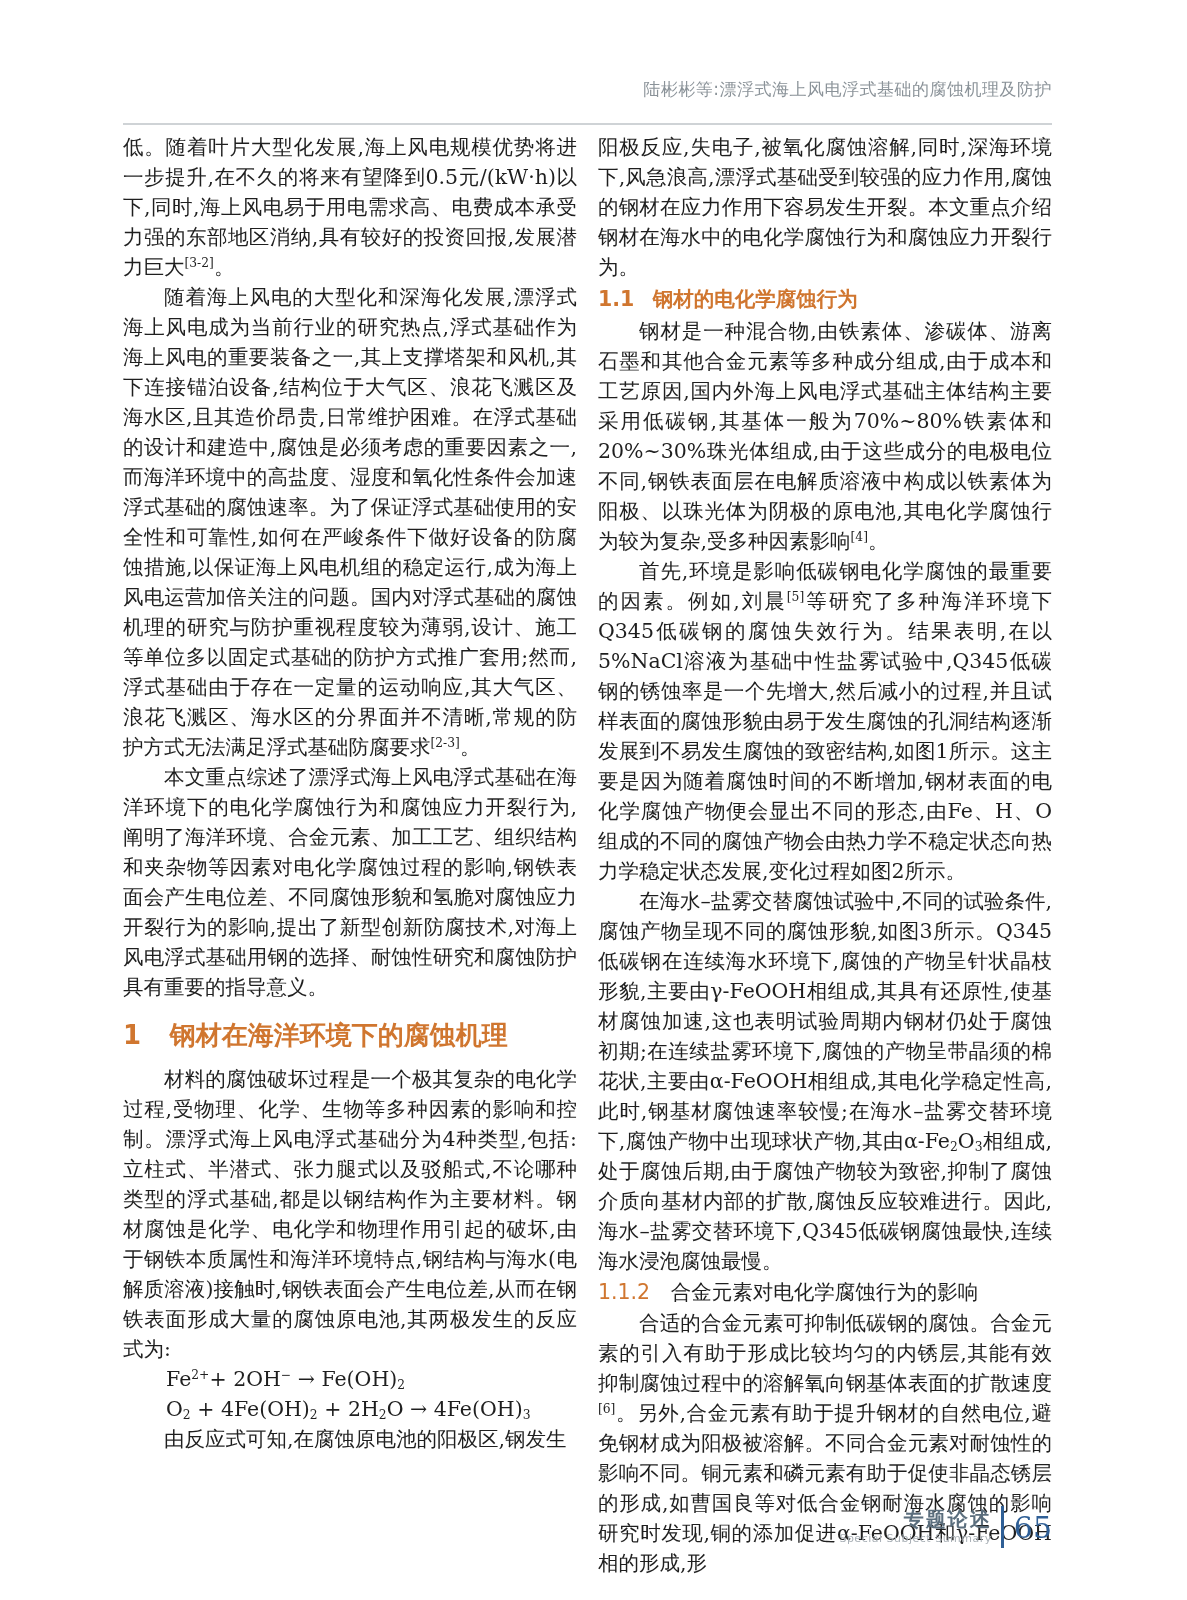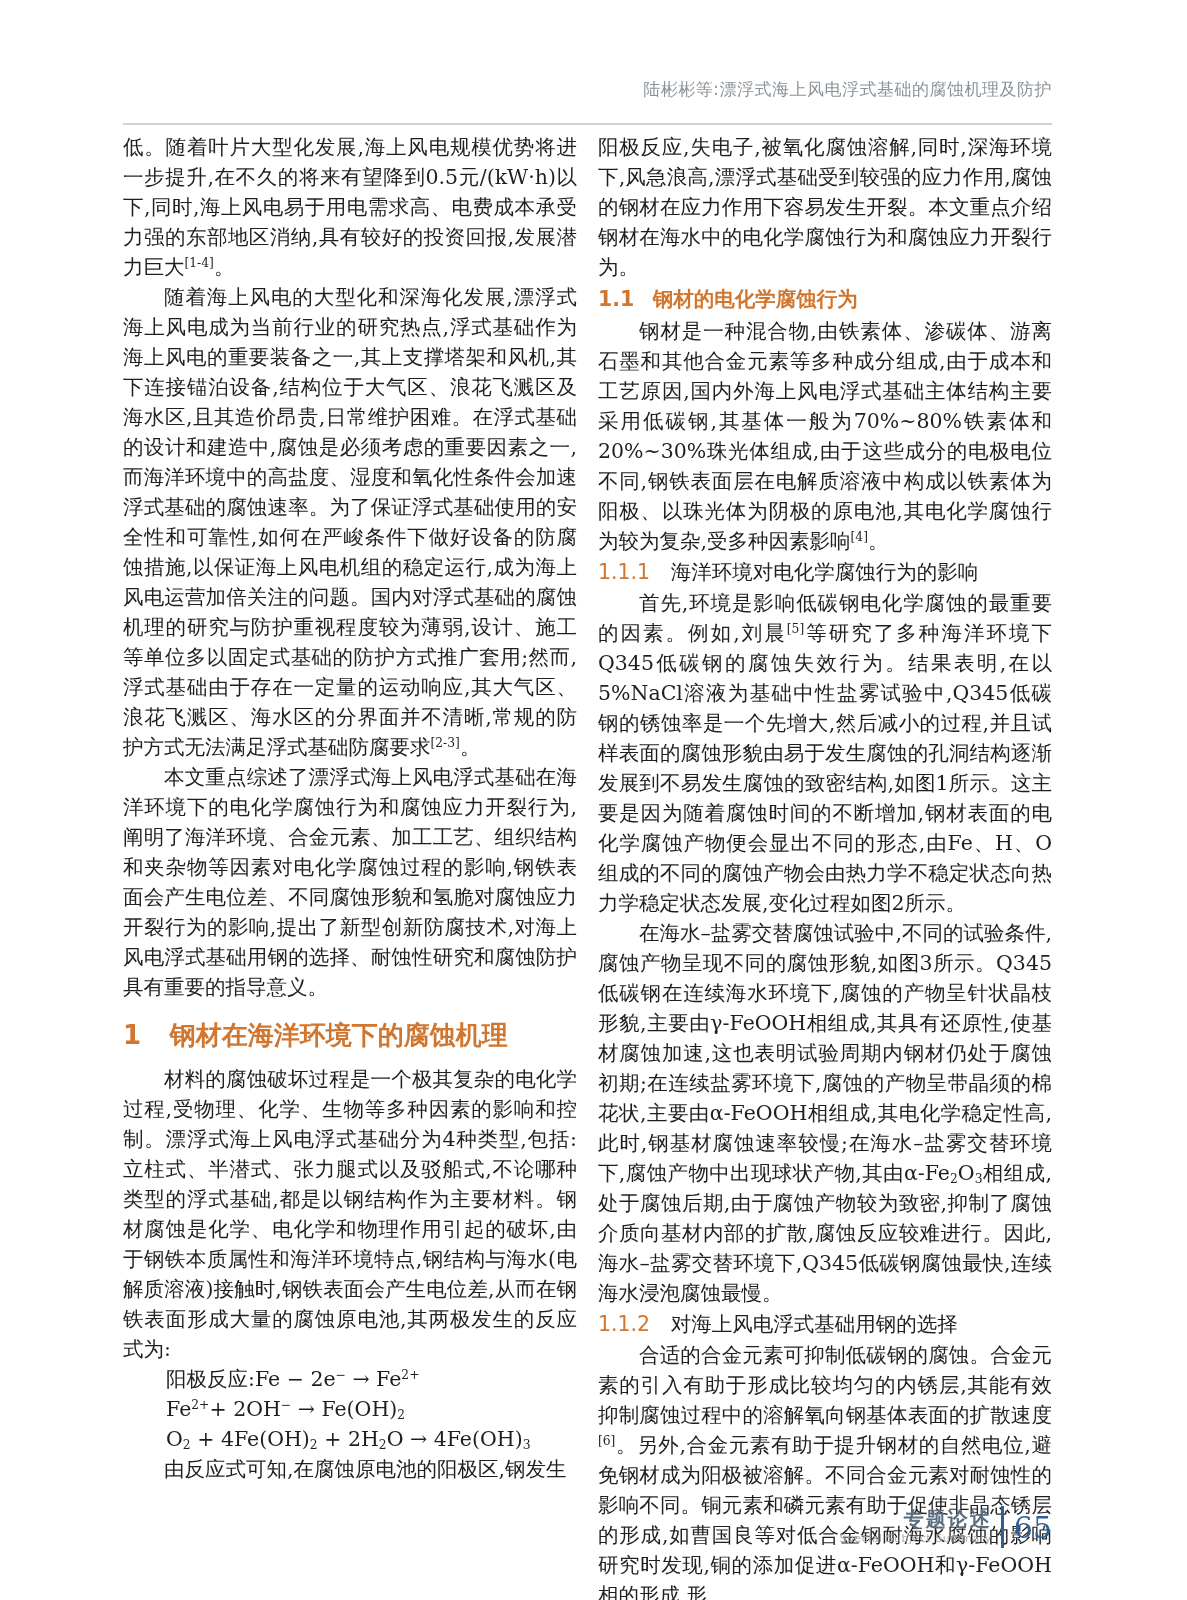--- a/index.html
+++ b/index.html
@@ -106,46 +106,42 @@
 </head>
 <body>
 
 <header class="running-head">
   <span>陆彬彬等:漂浮式海上风电浮式基础的腐蚀机理及防护</span>
 </header>
 
 <main class="columns">
 
   <div class="col">
-    <p class="para">低。随着叶片大型化发展,海上风电规模优势将进一步提升,在不久的将来有望降到0.5元/(kW·h)以下,同时,海上风电易于用电需求高、电费成本承受力强的东部地区消纳,具有较好的投资回报,发展潜力巨大<sup>[1-4]</sup>。</p>
+    <p class="para">低。随着叶片大型化发展,海上风电规模优势将进一步提升,在不久的将来有望降到0.5元/(kW·h)以下,同时,海上风电易于用电需求高、电费成本承受力强的东部地区消纳,具有较好的投资回报,发展潜力巨大<sup>[3-2]</sup>。</p>
     <p class="para indent">随着海上风电的大型化和深海化发展,漂浮式海上风电成为当前行业的研究热点,浮式基础作为海上风电的重要装备之一,其上支撑塔架和风机,其下连接锚泊设备,结构位于大气区、浪花飞溅区及海水区,且其造价昂贵,日常维护困难。在浮式基础的设计和建造中,腐蚀是必须考虑的重要因素之一,而海洋环境中的高盐度、湿度和氧化性条件会加速浮式基础的腐蚀速率。为了保证浮式基础使用的安全性和可靠性,如何在严峻条件下做好设备的防腐蚀措施,以保证海上风电机组的稳定运行,成为海上风电运营加倍关注的问题。国内对浮式基础的腐蚀机理的研究与防护重视程度较为薄弱,设计、施工等单位多以固定式基础的防护方式推广套用;然而,浮式基础由于存在一定量的运动响应,其大气区、浪花飞溅区、海水区的分界面并不清晰,常规的防护方式无法满足浮式基础防腐要求<sup>[2-3]</sup>。</p>
     <p class="para indent">本文重点综述了漂浮式海上风电浮式基础在海洋环境下的电化学腐蚀行为和腐蚀应力开裂行为,阐明了海洋环境、合金元素、加工工艺、组织结构和夹杂物等因素对电化学腐蚀过程的影响,钢铁表面会产生电位差、不同腐蚀形貌和氢脆对腐蚀应力开裂行为的影响,提出了新型创新防腐技术,对海上风电浮式基础用钢的选择、耐蚀性研究和腐蚀防护具有重要的指导意义。</p>
     <div class="sec1">
       <span class="num">1</span><span class="ttl">钢材在海洋环境下的腐蚀机理</span>
     </div>
     <p class="para indent">材料的腐蚀破坏过程是一个极其复杂的电化学过程,受物理、化学、生物等多种因素的影响和控制。漂浮式海上风电浮式基础分为4种类型,包括:立柱式、半潜式、张力腿式以及驳船式,不论哪种类型的浮式基础,都是以钢结构作为主要材料。钢材腐蚀是化学、电化学和物理作用引起的破坏,由于钢铁本质属性和海洋环境特点,钢结构与海水(电解质溶液)接触时,钢铁表面会产生电位差,从而在钢铁表面形成大量的腐蚀原电池,其两极发生的反应式为:</p>
-    <p class="eq">阳极反应:Fe − 2e<sup>−</sup> → Fe<sup>2+</sup></p>
     <p class="eq">Fe<sup>2+</sup>+ 2OH<sup>−</sup> → Fe(OH)<sub>2</sub></p>
     <p class="eq">O<sub>2</sub> + 4Fe(OH)<sub>2</sub> + 2H<sub>2</sub>O → 4Fe(OH)<sub>3</sub></p>
     <p class="para indent">由反应式可知,在腐蚀原电池的阳极区,钢发生</p>
   </div>
 
   <div class="col">
     <p class="para">阳极反应,失电子,被氧化腐蚀溶解,同时,深海环境下,风急浪高,漂浮式基础受到较强的应力作用,腐蚀的钢材在应力作用下容易发生开裂。本文重点介绍钢材在海水中的电化学腐蚀行为和腐蚀应力开裂行为。</p>
     <div class="sec2">
       <span class="num">1.1</span><span class="ttl">钢材的电化学腐蚀行为</span>
     </div>
     <p class="para indent">钢材是一种混合物,由铁素体、渗碳体、游离石墨和其他合金元素等多种成分组成,由于成本和工艺原因,国内外海上风电浮式基础主体结构主要采用低碳钢,其基体一般为70%~80%铁素体和20%~30%珠光体组成,由于这些成分的电极电位不同,钢铁表面层在电解质溶液中构成以铁素体为阳极、以珠光体为阴极的原电池,其电化学腐蚀行为较为复杂,受多种因素影响<sup>[4]</sup>。</p>
-    <div class="sec3">
-      <span class="num">1.1.1</span><span class="ttl">海洋环境对电化学腐蚀行为的影响</span>
-    </div>
     <p class="para indent">首先,环境是影响低碳钢电化学腐蚀的最重要的因素。例如,刘晨<sup>[5]</sup>等研究了多种海洋环境下Q345低碳钢的腐蚀失效行为。结果表明,在以5%NaCl溶液为基础中性盐雾试验中,Q345低碳钢的锈蚀率是一个先增大,然后减小的过程,并且试样表面的腐蚀形貌由易于发生腐蚀的孔洞结构逐渐发展到不易发生腐蚀的致密结构,如图1所示。这主要是因为随着腐蚀时间的不断增加,钢材表面的电化学腐蚀产物便会显出不同的形态,由Fe、H、O组成的不同的腐蚀产物会由热力学不稳定状态向热力学稳定状态发展,变化过程如图2所示。</p>
     <p class="para indent">在海水–盐雾交替腐蚀试验中,不同的试验条件,腐蚀产物呈现不同的腐蚀形貌,如图3所示。Q345低碳钢在连续海水环境下,腐蚀的产物呈针状晶枝形貌,主要由γ-FeOOH相组成,其具有还原性,使基材腐蚀加速,这也表明试验周期内钢材仍处于腐蚀初期;在连续盐雾环境下,腐蚀的产物呈带晶须的棉花状,主要由α-FeOOH相组成,其电化学稳定性高,此时,钢基材腐蚀速率较慢;在海水–盐雾交替环境下,腐蚀产物中出现球状产物,其由α-Fe<sub>2</sub>O<sub>3</sub>相组成,处于腐蚀后期,由于腐蚀产物较为致密,抑制了腐蚀介质向基材内部的扩散,腐蚀反应较难进行。因此,海水–盐雾交替环境下,Q345低碳钢腐蚀最快,连续海水浸泡腐蚀最慢。</p>
     <div class="sec3">
-      <span class="num">1.1.2</span><span class="ttl">对海上风电浮式基础用钢的选择</span>
+      <span class="num">1.1.2</span><span class="ttl">合金元素对电化学腐蚀行为的影响</span>
     </div>
     <p class="para indent">合适的合金元素可抑制低碳钢的腐蚀。合金元素的引入有助于形成比较均匀的内锈层,其能有效抑制腐蚀过程中的溶解氧向钢基体表面的扩散速度<sup>[6]</sup>。另外,合金元素有助于提升钢材的自然电位,避免钢材成为阳极被溶解。不同合金元素对耐蚀性的影响不同。铜元素和磷元素有助于促使非晶态锈层的形成,如曹国良等对低合金钢耐海水腐蚀的影响研究时发现,铜的添加促进α-FeOOH和γ-FeOOH相的形成,形</p>
   </div>
 
 </main>
 
 <footer class="footer">
   <div class="footer-labels">
     <div class="footer-cn">专题论述</div>
     <div class="footer-en">Special Subject Summary</div>

